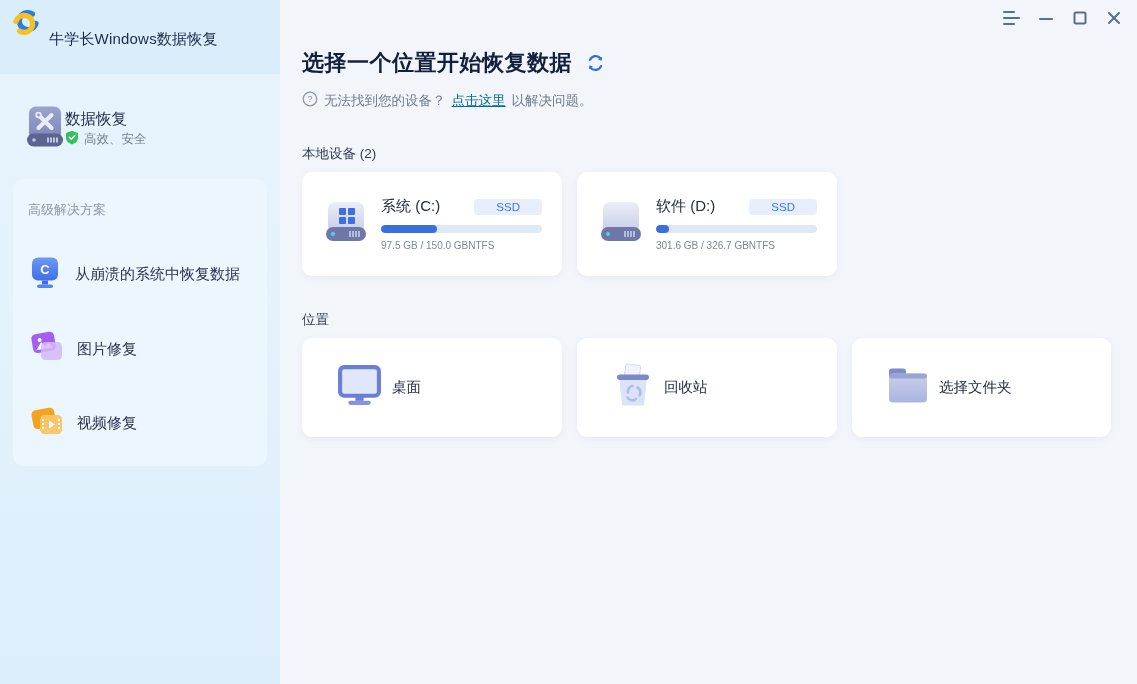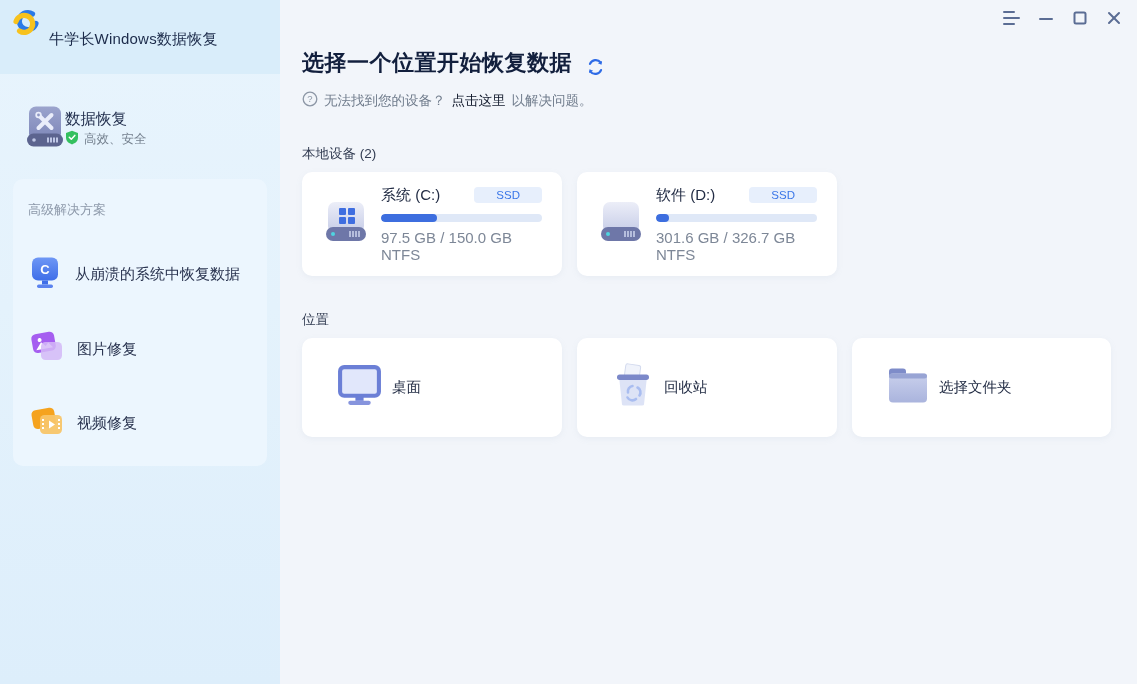--- a/index.html
+++ b/index.html
@@ -21,38 +21,38 @@
   .panel-header { font-size:13px; color:#8d99aa; }
   .panel-item { display:flex; align-items:center; gap:13px; margin-top:36px; cursor:pointer; }
   .panel-item:first-of-type { margin-top:30px; }
   .panel-item-label { font-size:15px; color:#2a3450; }
 
   
   .main { flex:1; position:relative; padding-left:22px; }
   .win-controls { position:absolute; top:7px; right:13px; display:flex; gap:13px; }
   .win-btn { width:21px; height:21px; display:flex; align-items:center; justify-content:center; cursor:pointer; background:none; border:none; }
 
-  .main-title-row { margin-top:48px; display:flex; align-items:flex-end; gap:13px; }
+  .main-title-row { margin-top:48px; display:flex; align-items:center; gap:13px; }
   .main-title { font-size:22px; font-weight:bold; color:#121f3d; letter-spacing:.5px; }
   .refresh-btn { background:none; border:none; cursor:pointer; display:flex; padding:0; }
 
   .help-row { margin-top:13px; display:flex; align-items:center; gap:6px; font-size:13.5px; color:#707c8c; }
-  .help-link { color:#0f172a; cursor:pointer; }
+  .help-link { color:#0369a1; text-decoration:underline; cursor:pointer; }
 
   .section-label { margin-top:35px; font-size:13.5px; color:#323c52; }
   .cards-row { display:flex; gap:15px; margin-top:9px; }
 
   .device-card { width:260px; height:104px; background:#fff; border-radius:10px; display:flex; align-items:center; gap:11px; padding:0 20px; cursor:pointer; box-shadow:0 2px 6px rgba(150,165,190,.10); }
   .device-info { flex:1; min-width:0; }
   .device-top { display:flex; justify-content:space-between; align-items:center; }
   .device-name { font-size:15px; color:#222c44; }
   .ssd-badge { font-size:11.5px; color:#3a76e8; background:#e7effc; padding:2px 22px; border-radius:4px; }
   .progress { margin-top:9px; height:8px; border-radius:4px; background:#dfe8f7; overflow:hidden; }
   .progress-fill { height:100%; border-radius:4px; background:#3d6edf; }
-  .device-bottom { margin-top:7px; display:flex; justify-content:flex-start; font-size:15px; color:#7d8797;flex-direction:column; }
+  .device-bottom { margin-top:7px; display:flex; justify-content:flex-start; font-size:10px; color:#7d8797; }
 
   .loc-card { width:260px; height:99px; background:#fff; border-radius:10px; display:flex; align-items:center; gap:9px; padding-left:34px; cursor:pointer; box-shadow:0 2px 6px rgba(150,165,190,.10); }
   .loc-card:last-child { width:259px; }
   .loc-label { font-size:14.5px; color:#222c44; }
 </style>
 </head>
 <body>
 
 <div class="window">
 

